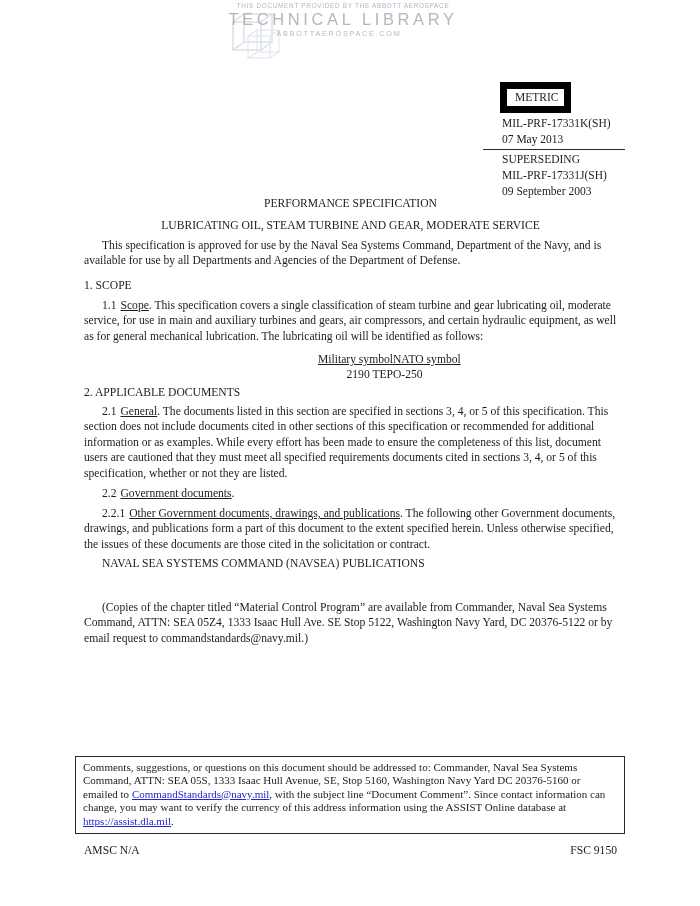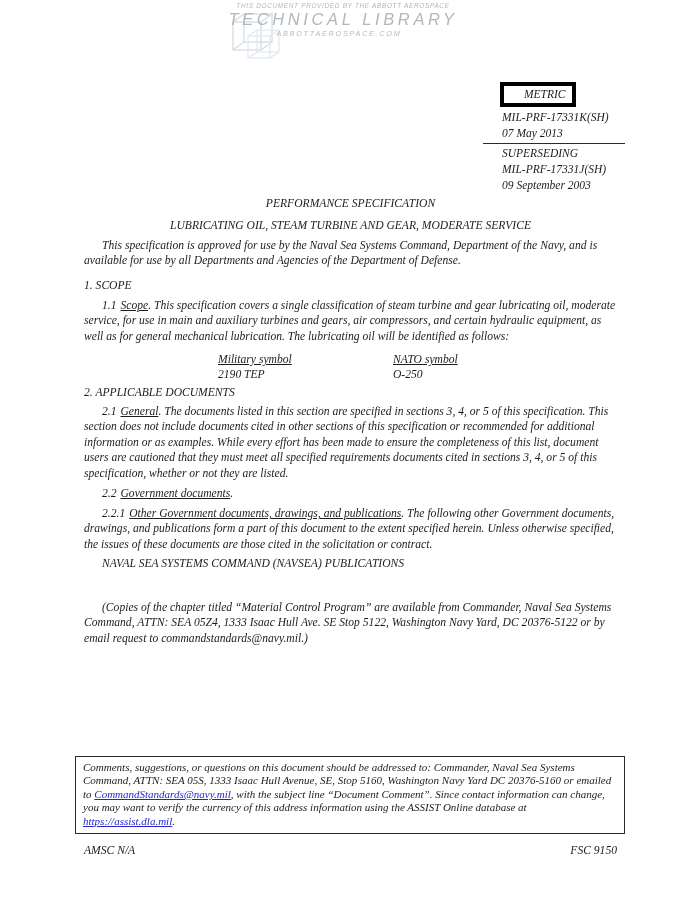--- a/index.html
+++ b/index.html
@@ -6,21 +6,20 @@
   .page {
     position: relative;
     width: 640px;
     height: 906px;
     background: #ffffff;
     font-family: "Liberation Serif", serif;
     font-size: 11.6px;
     line-height: 15.4px;
     color: #1c1c1c;
     overflow: hidden;
-    font-style: italic;
   }
   .abs { position: absolute; }
   .col { left: 84px; width: 533px; }
   .center { text-align: center; }
   .indent { text-indent: 18px; }
   .u { text-decoration: underline; }
   p { margin: 0; }
 
   
   .watermark { left: 228px; top: 2px; width: 230px; }
@@ -41,29 +40,29 @@
     font-family: "Liberation Sans", sans-serif;
     font-size: 7.3px; letter-spacing: 1.7px; line-height: 10px;
     color: #b6babd; text-align: center; padding-right: 8px; white-space: nowrap;
   }
 
   
   .metric-block { left: 483px; top: 82px; width: 142px; font-size: 11.5px; line-height: 16px; }
   .metric-row { padding-left: 17px; margin-bottom: 2px; }
   .metric-box {
     display: inline-block;
-    border: 4px solid #000000;
-    padding: 0px 6px 1px 20px;
+    border: 7px solid #000000;
+    padding: 0px 6px 1px 8px;
   }
   .mline { padding-left: 19px; white-space: nowrap; }
   .mrule { border-top: 1px solid #2a2a2a; margin: 2px 0 1px 0; width: 100%; }
 
   
   .symtab { left: 218px; top: 352px; width: 350px; }
-  .symcol1 { display: inline-block; width: 175px; vertical-align: top; }
+  .symcol1 { display: inline-block; width: 175px; vertical-align: top; text-align: right; }
   .symcol2 { display: inline-block; vertical-align: top; }
 
   
   .pad18 { padding-left: 18px; }
   .pub-line { padding-left: 35px; white-space: nowrap; }
   .pub-code { display: inline-block; width: 158px; }
   .pub-dash { display: inline-block; width: 30px; }
 
   .pnum { margin-right: 4px; }
 

